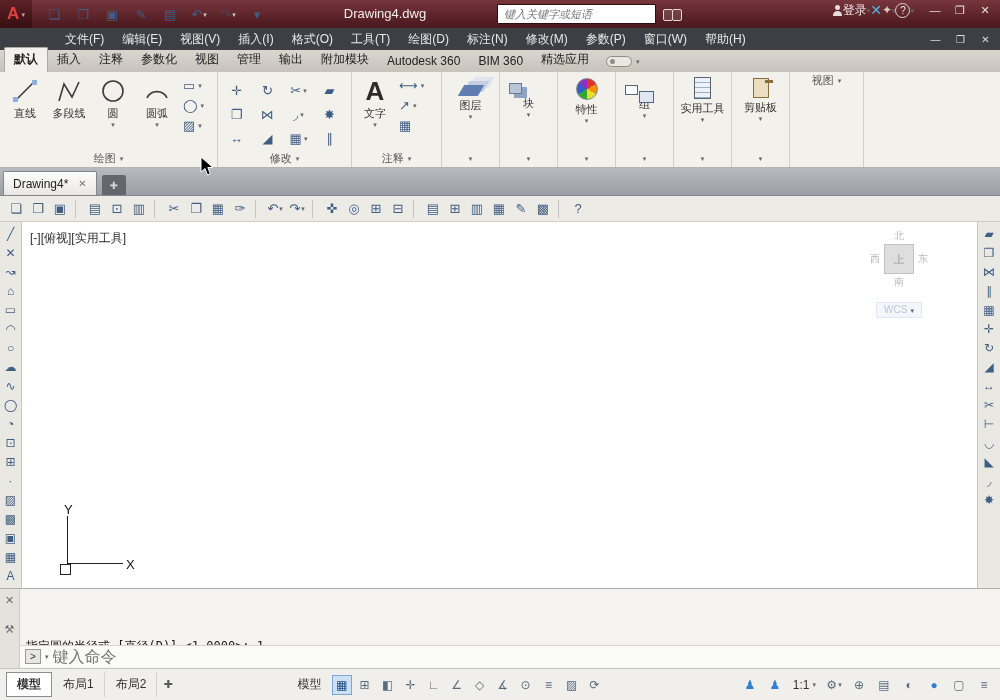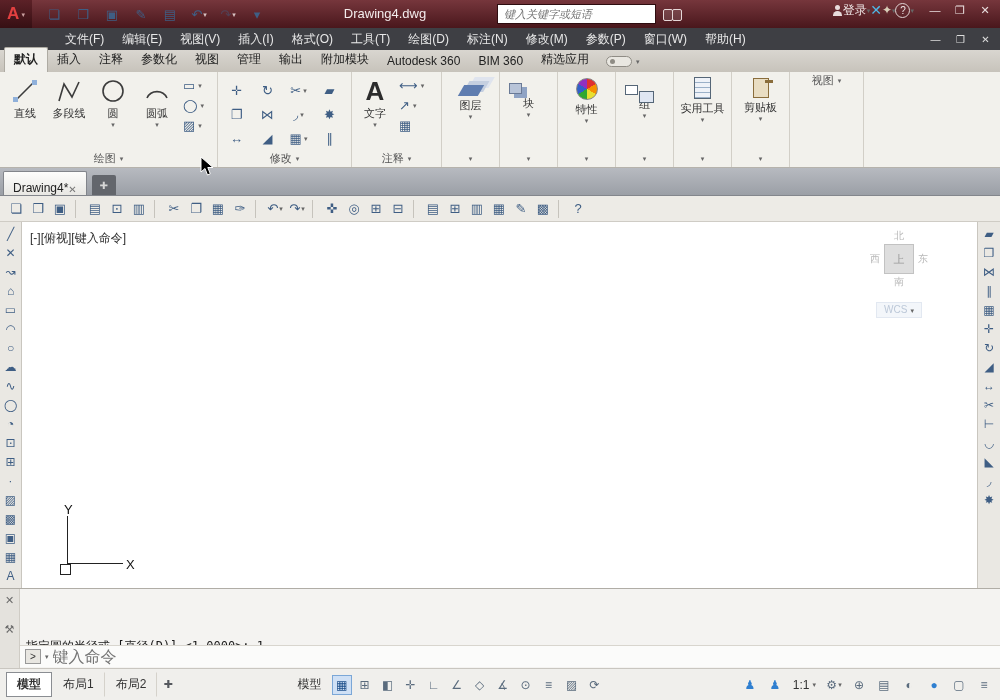--- a/index.html
+++ b/index.html
@@ -100,21 +100,21 @@
     background:#8a6d3b;}
   .pi-base{width:20px;height:13px;margin:9px auto 0;background:#d9b96a;border:1px solid #a8894a;}
   .pi-base::before{content:"";position:absolute;left:5px;top:5px;width:9px;height:3px;
     background:#d9b96a;border:1px solid #a8894a;border-bottom:none;}
 
   
   .filetabs{position:absolute;top:168px;left:0;right:0;height:28px;
     background:linear-gradient(#b7bac0,#9b9fa6);display:flex;align-items:flex-end;padding-left:3px;
     border-bottom:1px solid #83868c;}
   .ftab{height:24px;background:linear-gradient(#fdfdfc,#e8e7e3);border:1px solid #82858b;
-    border-bottom:none;display:flex;align-items:flex-end;padding:0 9px;font-size:12px;
+    border-bottom:none;display:flex;align-items:center;gap:10px;padding:0 9px;font-size:12px;
     color:#222;border-radius:2px 2px 0 0;}
   .ftab-close{color:#777;font-size:10px;}
   .newtab{height:20px;width:24px;background:#63666c;margin-left:5px;margin-bottom:0;
     display:flex;align-items:center;justify-content:center;color:#d6d6d6;font-size:10px;
     border-radius:2px 2px 0 0;}
 
   
   .toolbar{position:absolute;top:196px;left:0;right:0;height:26px;background:#edebe6;
     border-bottom:1px solid #cfccc5;display:flex;align-items:center;padding-left:6px;gap:2px;}
   .tbi{height:20px;min-width:20px;display:flex;align-items:center;justify-content:center;
@@ -672,21 +672,21 @@
         </span>
         <span class="tbi">
           <span class="g">▦</span>
         </span>
         <span class="tbi">
           <span class="g">A</span>
         </span>
       </div>
 
     <div class="canvas">
-      <span class="vp-label">[-][俯视][键入命令]</span>
+      <span class="vp-label">[-][俯视][实用工具]</span>
 
       <div class="viewcube">
         <span>北</span>
         <div class="vc-mid">
           <span>西</span>
           <div class="vc-face">上</div>
           <span>东</span>
         </div>
         <span>南</span>
         <div class="vc-wcs">

